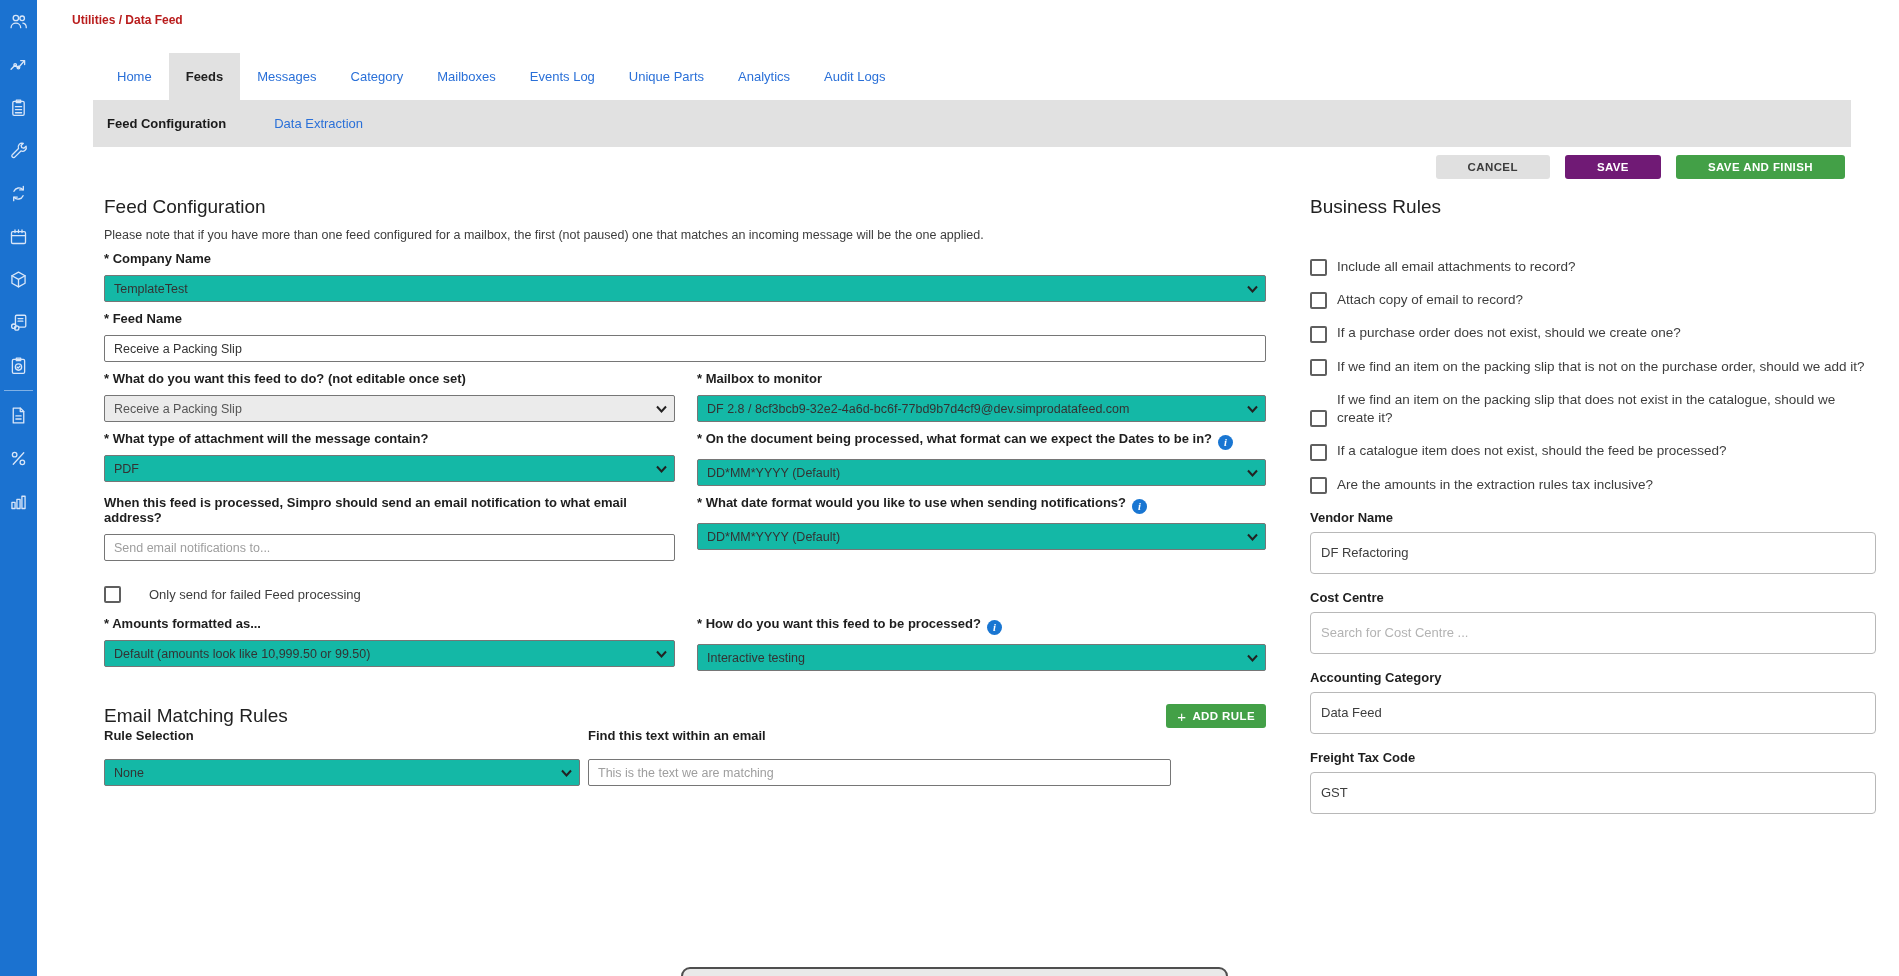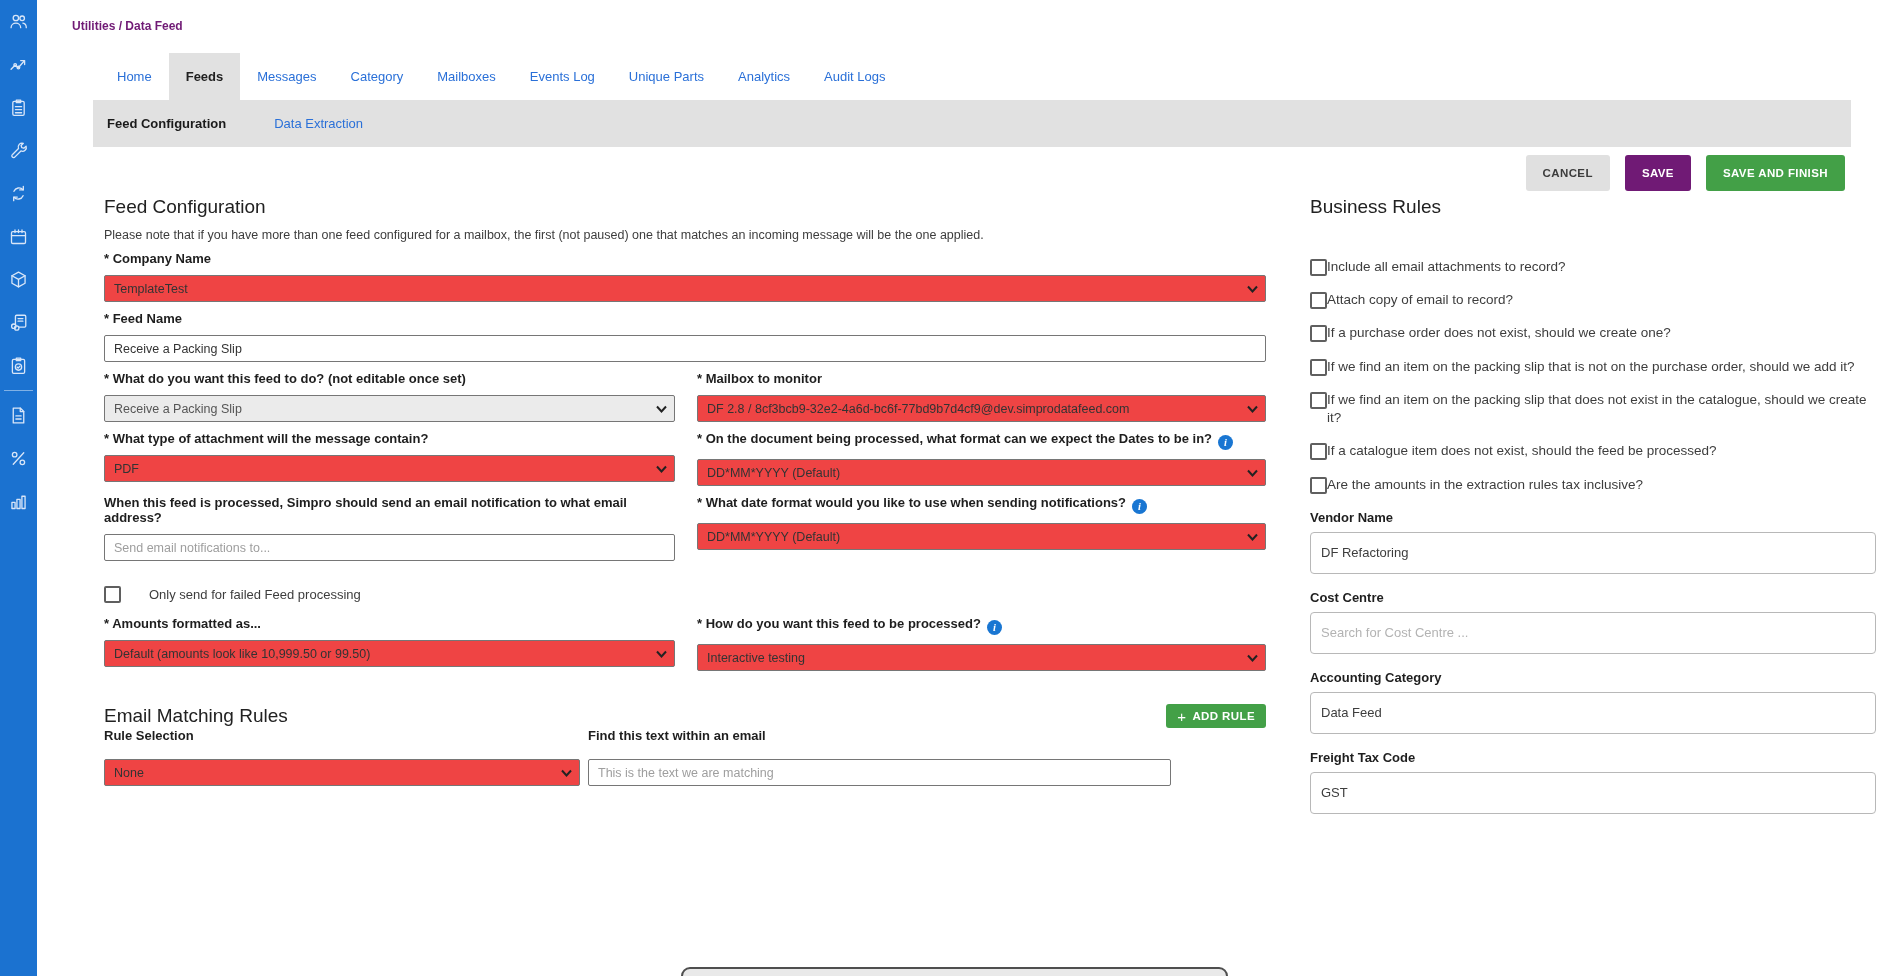--- a/index.html
+++ b/index.html
@@ -7,38 +7,38 @@
     font-family:"Liberation Sans","DejaVu Sans",sans-serif; color:#212121; }
 
   
   .sidebar { position:absolute; left:0; top:0; width:37px; height:976px; background:#1b72d0; }
   .side-icon { width:37px; height:43px; display:flex; align-items:center; justify-content:center; cursor:pointer; }
   .side-icon svg { width:21px; height:21px; stroke:#d9e6f8; stroke-width:1.5; fill:none;
     stroke-linecap:round; stroke-linejoin:round; }
   .side-divider { border-top:1px solid rgba(255,255,255,0.45); margin:3px 4px; }
 
   
-  .breadcrumb { position:absolute; left:72px; top:19px; font-size:12px; font-weight:700; color:#701a75; cursor:pointer; }
+  .breadcrumb { position:absolute; left:72px; top:13px; font-size:12px; font-weight:700; color:#b91c1c; cursor:pointer; }
   .tabbar { position:absolute; left:100px; top:53px; height:47px; display:flex; }
   .tab { padding:0 17px; line-height:47px; font-size:13px; color:#2a70d8; cursor:pointer; white-space:nowrap; }
   .tab.active { background:#e1e1e1; color:#212121; font-weight:700; }
   .subbar { position:absolute; left:93px; top:100px; width:1758px; height:47px; background:#e1e1e1; display:flex; }
   .subtab { padding:0 14px; margin-right:20px; line-height:47px; font-size:13px; color:#2a70d8; cursor:pointer; white-space:nowrap; }
   .subtab.active { color:#1a1a1a; font-weight:700; }
 
   .actions { position:absolute; top:155px; right:54px; display:flex; gap:15px; }
-  .btn { height:36px; border:none; border-radius:3px; font-size:11.5px; font-weight:700;
-    letter-spacing:.4px; padding:0 17px; cursor:pointer; font-family:inherit; }
+  .btn { height:24px; border:none; border-radius:3px; font-size:11.5px; font-weight:700;
+    letter-spacing:.4px; padding:0 32px; cursor:pointer; font-family:inherit; }
   .btn-cancel { background:#e0e0e0; color:#3c3c3c; }
   .btn-save { background:#701a75; color:#fff; }
   .btn-green { background:#43a047; color:#fff; }
 
   
   .flabel { font-size:13px; font-weight:700; color:#1e1e1e; }
-  .control { position:relative; height:27px; border:1px solid #767676; border-radius:2px; background:#ef4444;
+  .control { position:relative; height:27px; border:1px solid #767676; border-radius:2px; background:#14b8a6;
     font-size:12.5px; color:#333; display:flex; align-items:center; padding:0 26px 0 9px; cursor:pointer; }
   .control.disabled { background:#ebebeb; color:#555; cursor:default; }
   .control .chev { position:absolute; right:7px; top:9px; width:11px; height:8px; }
   .control .chev polyline { fill:none; stroke:#222; stroke-width:2; }
   input.tinput { height:27px; width:100%; border:1px solid #767676; border-radius:2px;
     font-size:12.5px; color:#333; padding:0 9px; font-family:inherit; }
   input.tinput::placeholder { color:#9e9e9e; }
   .info { display:inline-flex; width:15px; height:15px; border-radius:50%; background:#1976d2; color:#fff;
     align-items:center; justify-content:center; font-size:10.5px; font-style:italic; font-weight:700;
     font-family:"Liberation Serif",serif; vertical-align:-3px; margin-left:6px; cursor:pointer; }
@@ -55,21 +55,21 @@
   .cbrow { display:flex; align-items:center; gap:28px; margin-top:25px; font-size:13px; color:#3d3d3d; }
 
   .emr-head { display:flex; align-items:center; justify-content:space-between; margin-top:33px; }
   .btn-add { display:inline-flex; align-items:center; gap:6px; height:24px; padding:0 11px; }
   .btn-add .plus { font-size:15px; font-weight:400; line-height:1; }
   .emr-grid { display:grid; grid-template-columns:476px 583px; column-gap:8px; }
 
   
   .rightcol { position:absolute; left:1310px; top:196px; width:566px; }
   .brlist { margin-top:40px; }
-  .britem { display:flex; align-items:flex-start; gap:0; margin-bottom:15px;
+  .britem { display:flex; align-items:flex-end; gap:10px; margin-bottom:15px;
     font-size:13.5px; color:#3d3d3d; line-height:1.35; }
   .britem .cbox { margin-top:1px; }
   .rfield { margin-top:16px; }
   .rfield .flabel { display:block; margin-bottom:7px; }
   input.rinput { height:42px; width:100%; border:1px solid #b8b8b8; border-radius:4px;
     font-size:13px; color:#3d3d3d; padding:0 10px; font-family:inherit; }
   input.rinput::placeholder { color:#b3b3b3; }
 
   .bottom-partial { position:absolute; left:681px; top:967px; width:547px; height:22px;
     background:#e9e9e9; border:2px solid #4f4f4f; border-radius:9px; }

